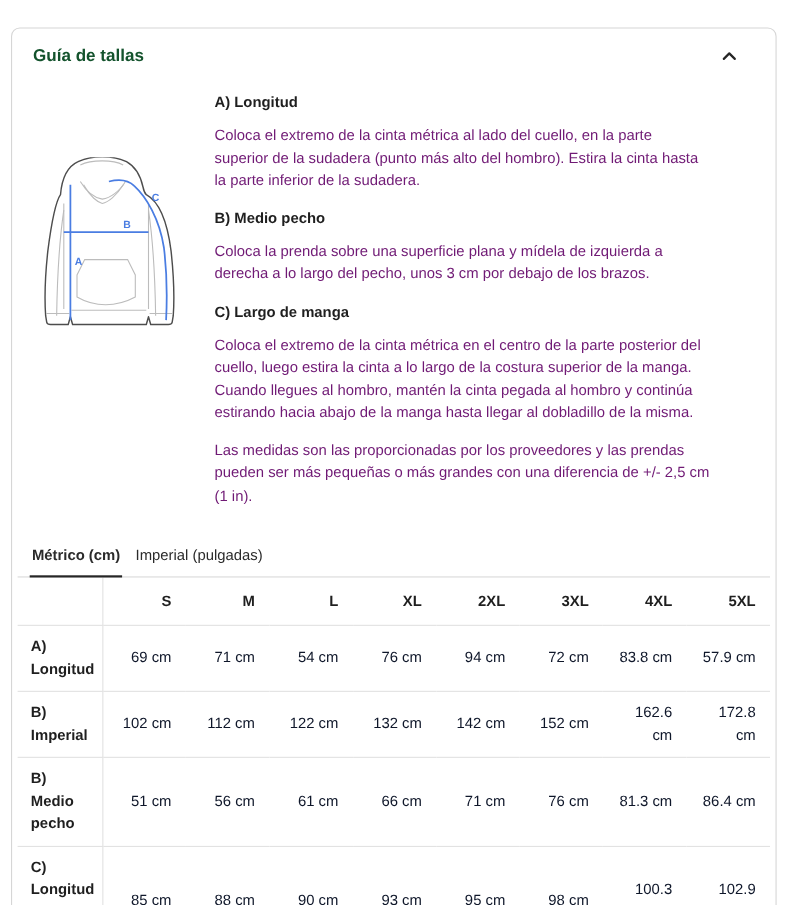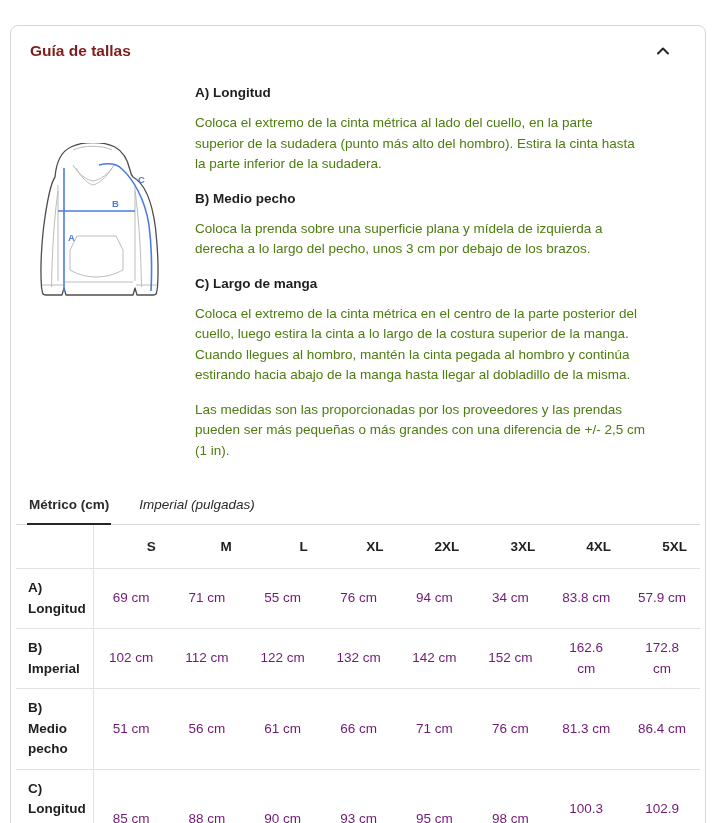--- a/index.html
+++ b/index.html
@@ -27,21 +27,21 @@
   
   .card-header {
     display: flex;
     align-items: center;
     justify-content: space-between;
     padding: 14px 8px 0 14px;
   }
   .panel-title {
     font-size: 15.5px;
     font-weight: bold;
-    color: #7f1d1d;
+    color: #14532d;
     line-height: 22px;
   }
   .collapse-btn {
     background: none;
     border: none;
     padding: 2px;
     margin-right: 18px;
     cursor: pointer;
     display: flex;
     align-items: center;
@@ -63,39 +63,39 @@
   .instructions h3 {
     margin: 0 0 10px 0;
     font-size: 13.5px;
     font-weight: bold;
     color: #1f1f1f;
     line-height: 20px;
   }
   .instructions p {
     margin: 0 16px 14px 0;
     font-size: 13.5px;
-    color: #4d7c0f;
+    color: #701a75;
     line-height: 20.5px;
   }
   
   .tabs {
     display: flex;
-    gap: 26px;
+    gap: 10px;
     margin-top: 16px;
     border-bottom: 1px solid #d9d9d9;
   }
   .tab {
     margin-left: 11px;
     padding: 6px 2px 11px 2px;
     font-size: 13.5px;
     color: #2b2b2b;
     cursor: pointer;
     white-space: nowrap;
   }
-  .tab + .tab { margin-left: 0; font-style: italic; }
+  .tab + .tab { margin-left: 0; }
   .tab.active {
     font-weight: bold;
     border-bottom: 2px solid #262626;
     margin-bottom: -1px;
   }
   
   table.size-table {
     width: 100%;
     border-collapse: collapse;
     table-layout: fixed;
@@ -113,22 +113,22 @@
   }
   table.size-table tbody th {
     text-align: left;
     font-weight: bold;
     color: #1f1f1f;
     padding: 9px 8px 9px 12px;
     line-height: 20.5px;
   }
   table.size-table .label-col { border-right: 1px solid #e2e2e2; }
   table.size-table tbody td {
-    text-align: center;
-    color: #701a75;
+    text-align: right;
+    color: #0f172a;
     padding: 9px 13px;
     line-height: 20.5px;
   }
 </style>
 </head>
 <body>
 
 <div class="card">
 
   <div class="card-header">
@@ -224,24 +224,24 @@
         <th>3XL</th>
         <th>4XL</th>
         <th>5XL</th>
       </tr>
     </thead>
     <tbody>
       <tr>
         <th class="label-col">A) Longitud</th>
         <td>69 cm</td>
         <td>71 cm</td>
-        <td>55 cm</td>
+        <td>54 cm</td>
         <td>76 cm</td>
         <td>94 cm</td>
-        <td>34 cm</td>
+        <td>72 cm</td>
         <td>83.8 cm</td>
         <td>57.9 cm</td>
       </tr>
       <tr>
         <th class="label-col">B) Imperial</th>
         <td>102 cm</td>
         <td>112 cm</td>
         <td>122 cm</td>
         <td>132 cm</td>
         <td>142 cm</td>

